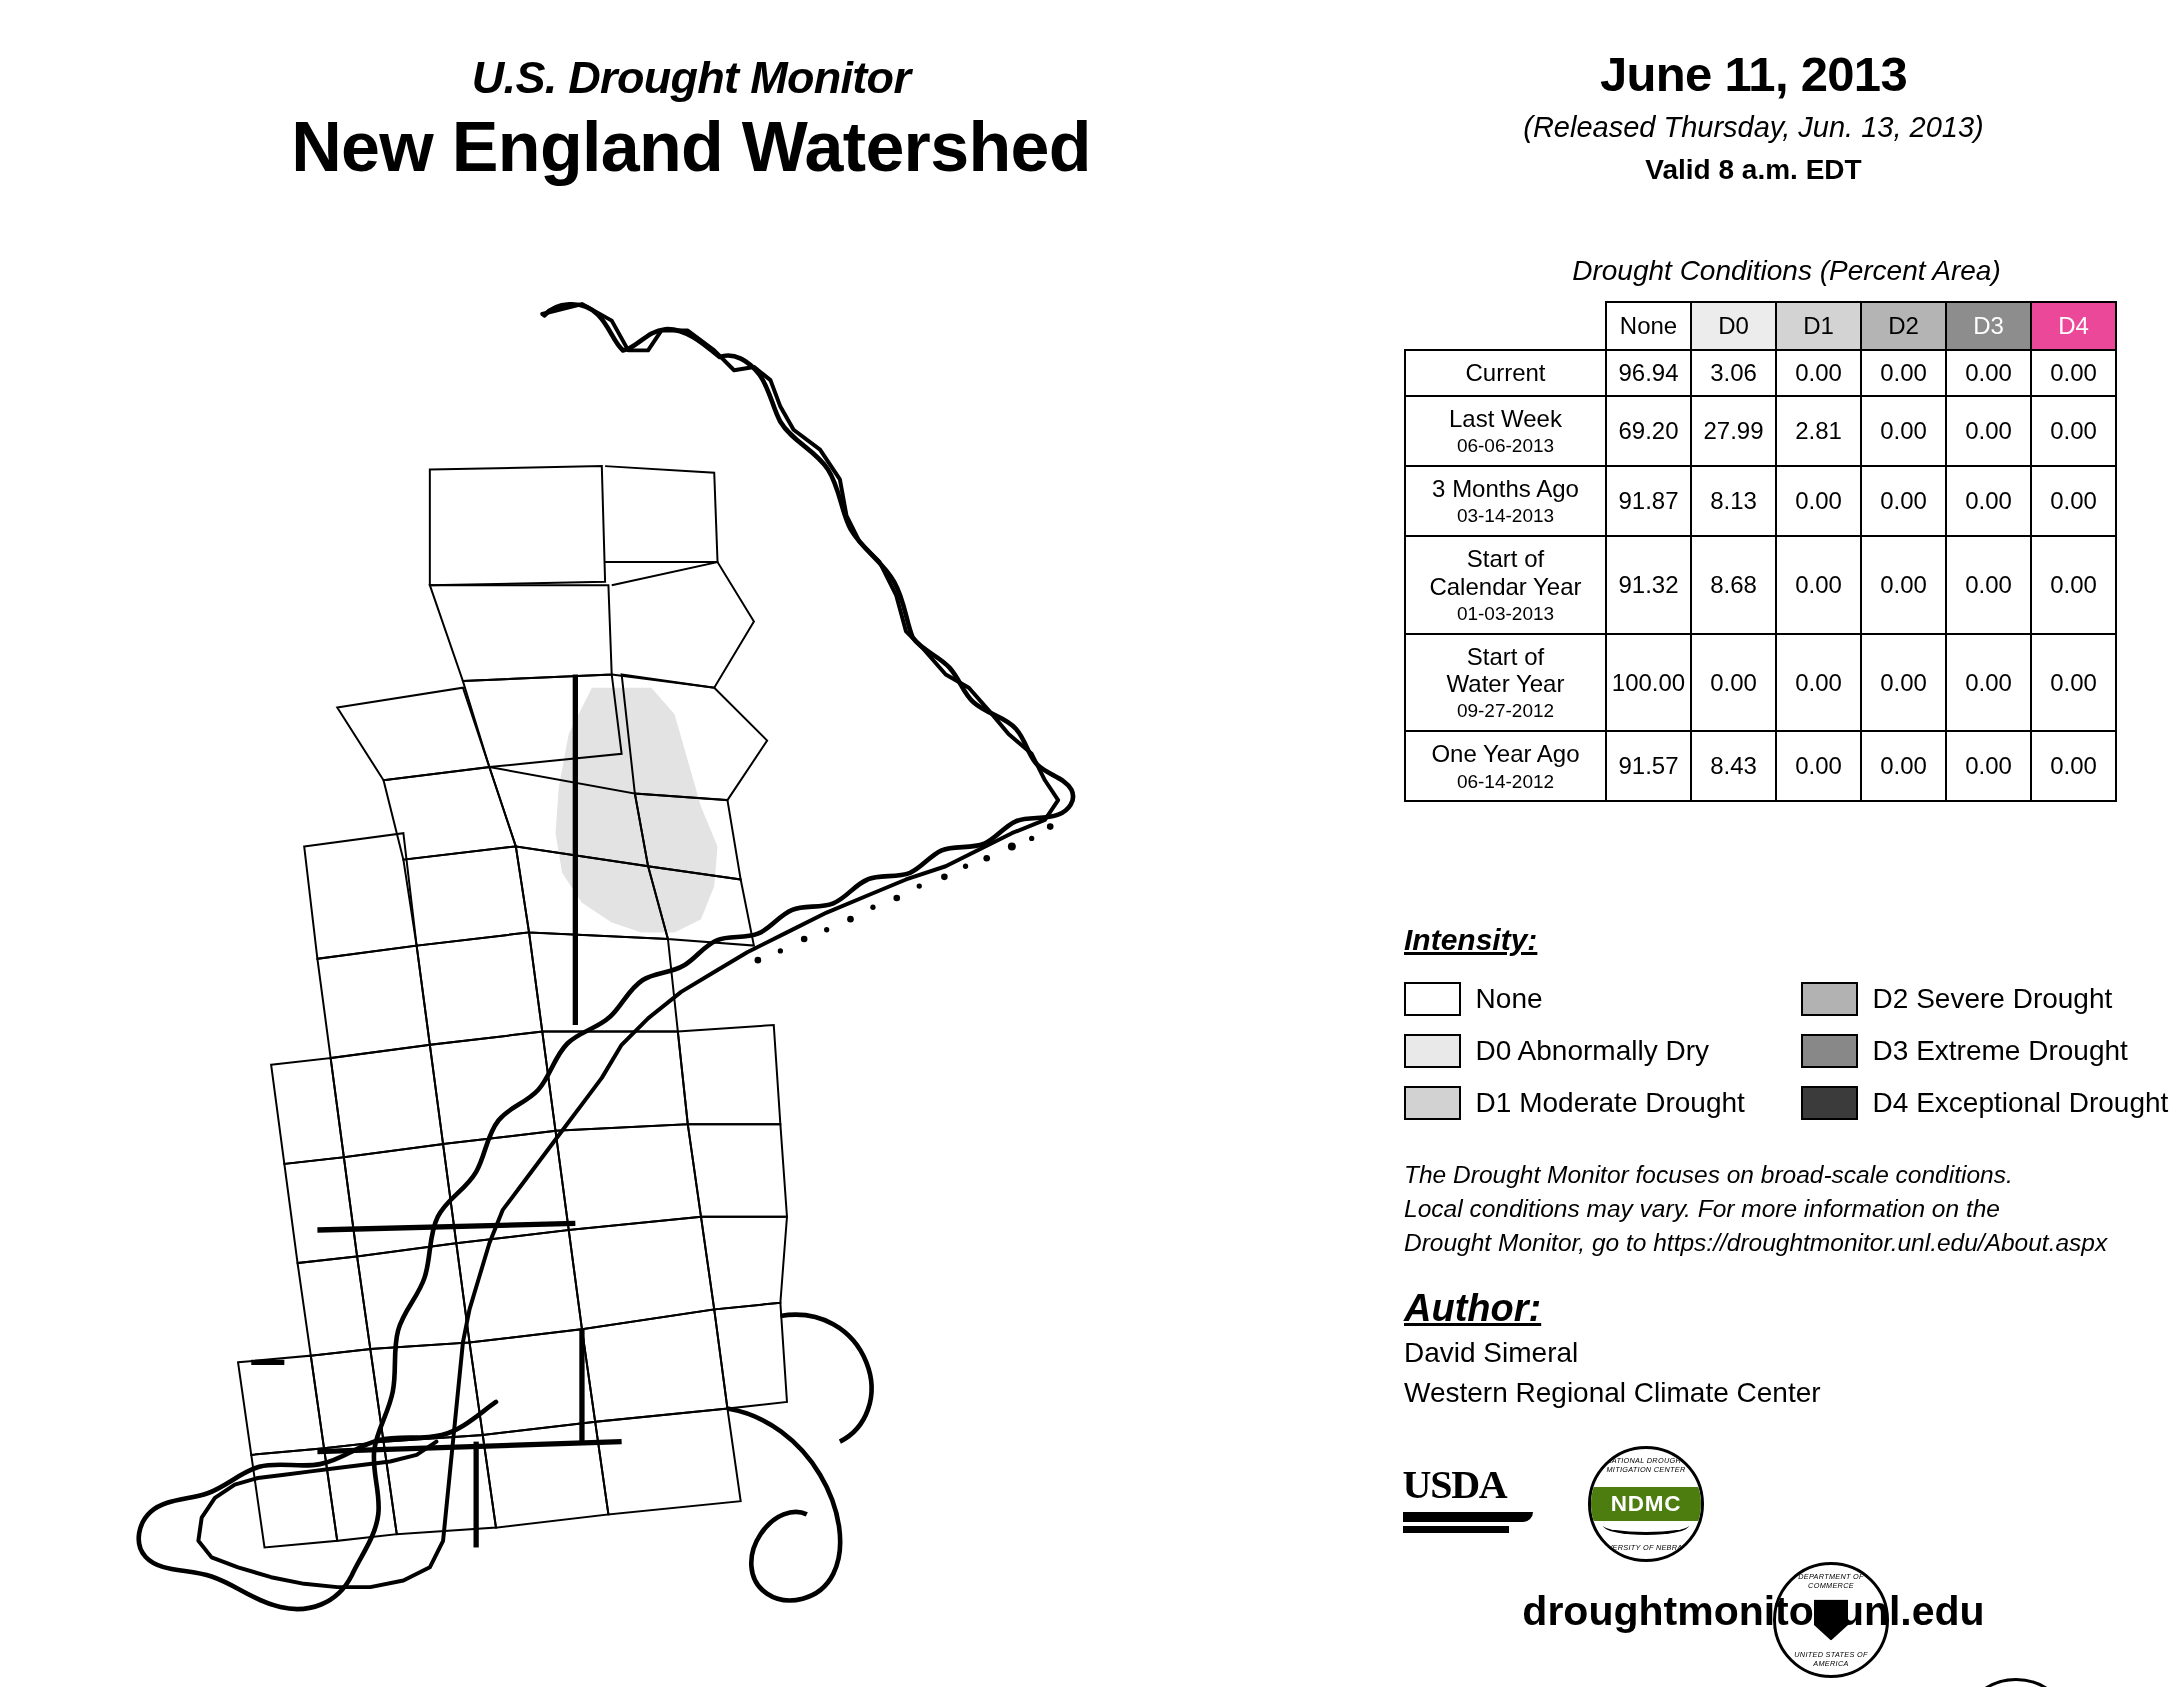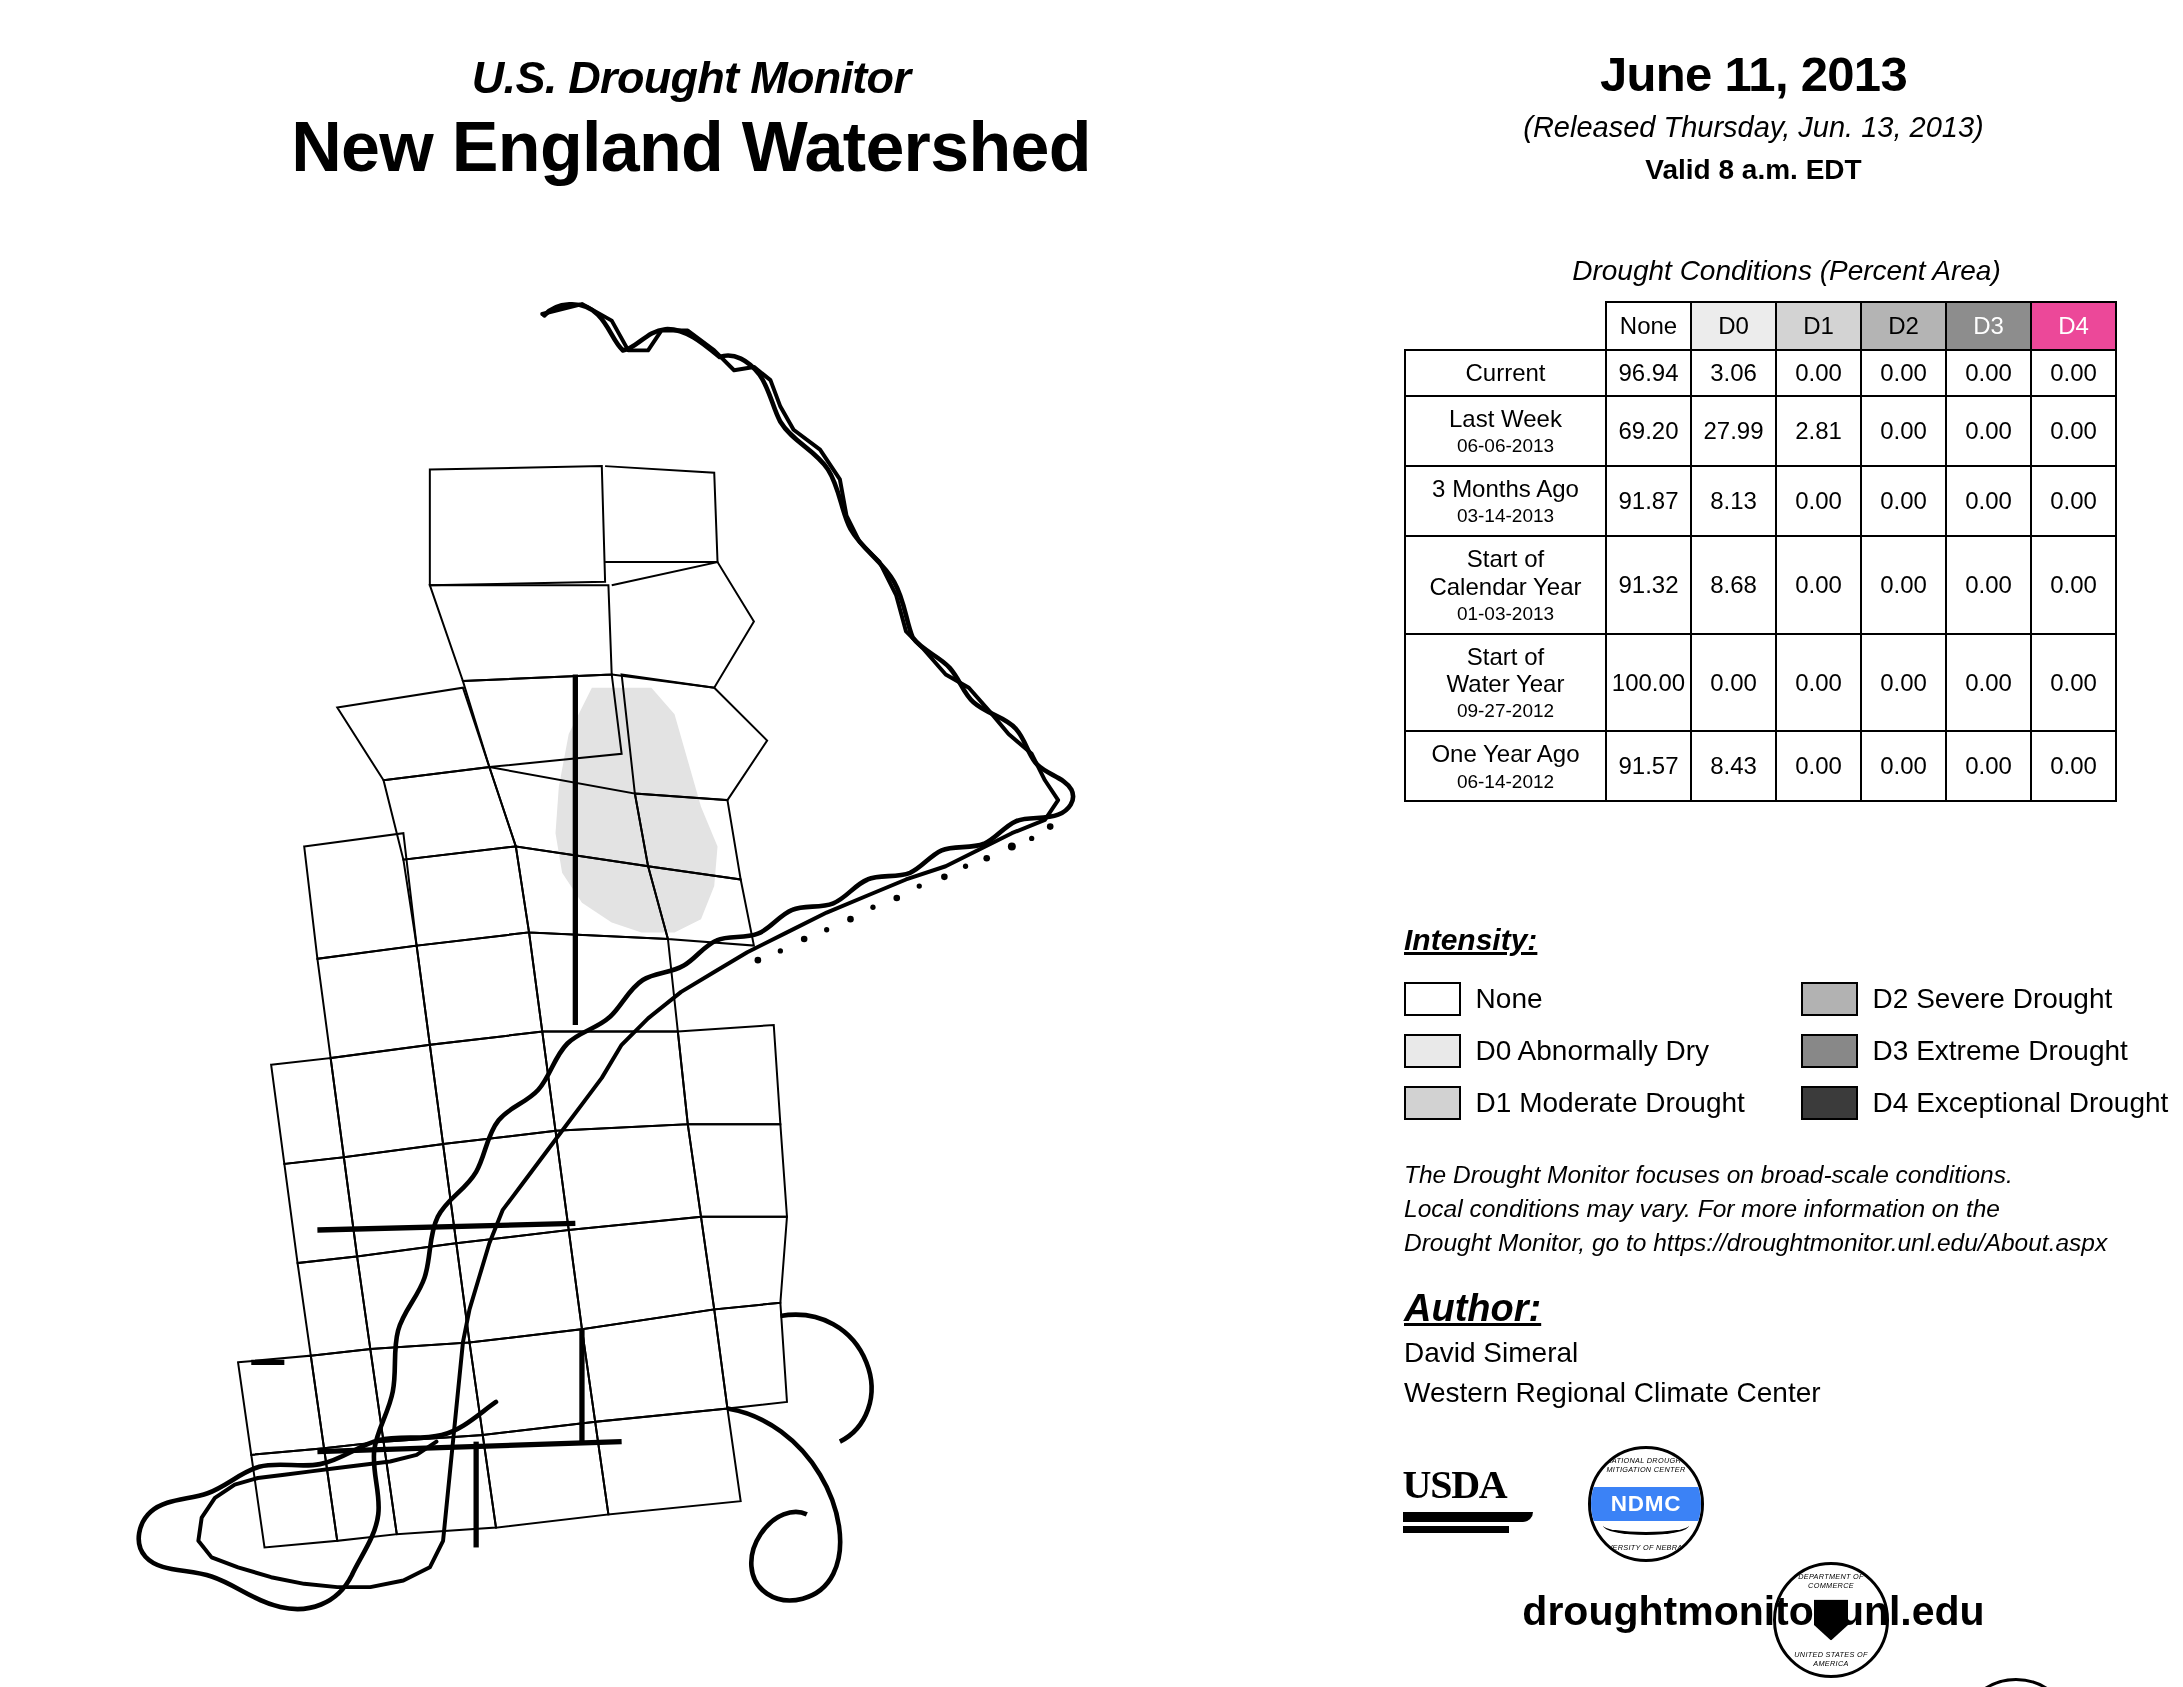--- a/index.html
+++ b/index.html
@@ -258,21 +258,21 @@
   .logo-center {
     position: absolute;
     left: 0; right: 0;
     top: 50%;
     transform: translateY(-50%);
     text-align: center;
     font-weight: bold;
   }
   .ndmc-center {
     font-size: 22.5px;
-    background: #3b82f6;
+    background: #4d7c0f;
     color: #fff;
     padding: 4px 0;
     letter-spacing: 0.7px;
   }
   .doc-center {
     font-size: 8.6px;
   }
   .doc-shield {
     width: 34px;
     height: 41px;

